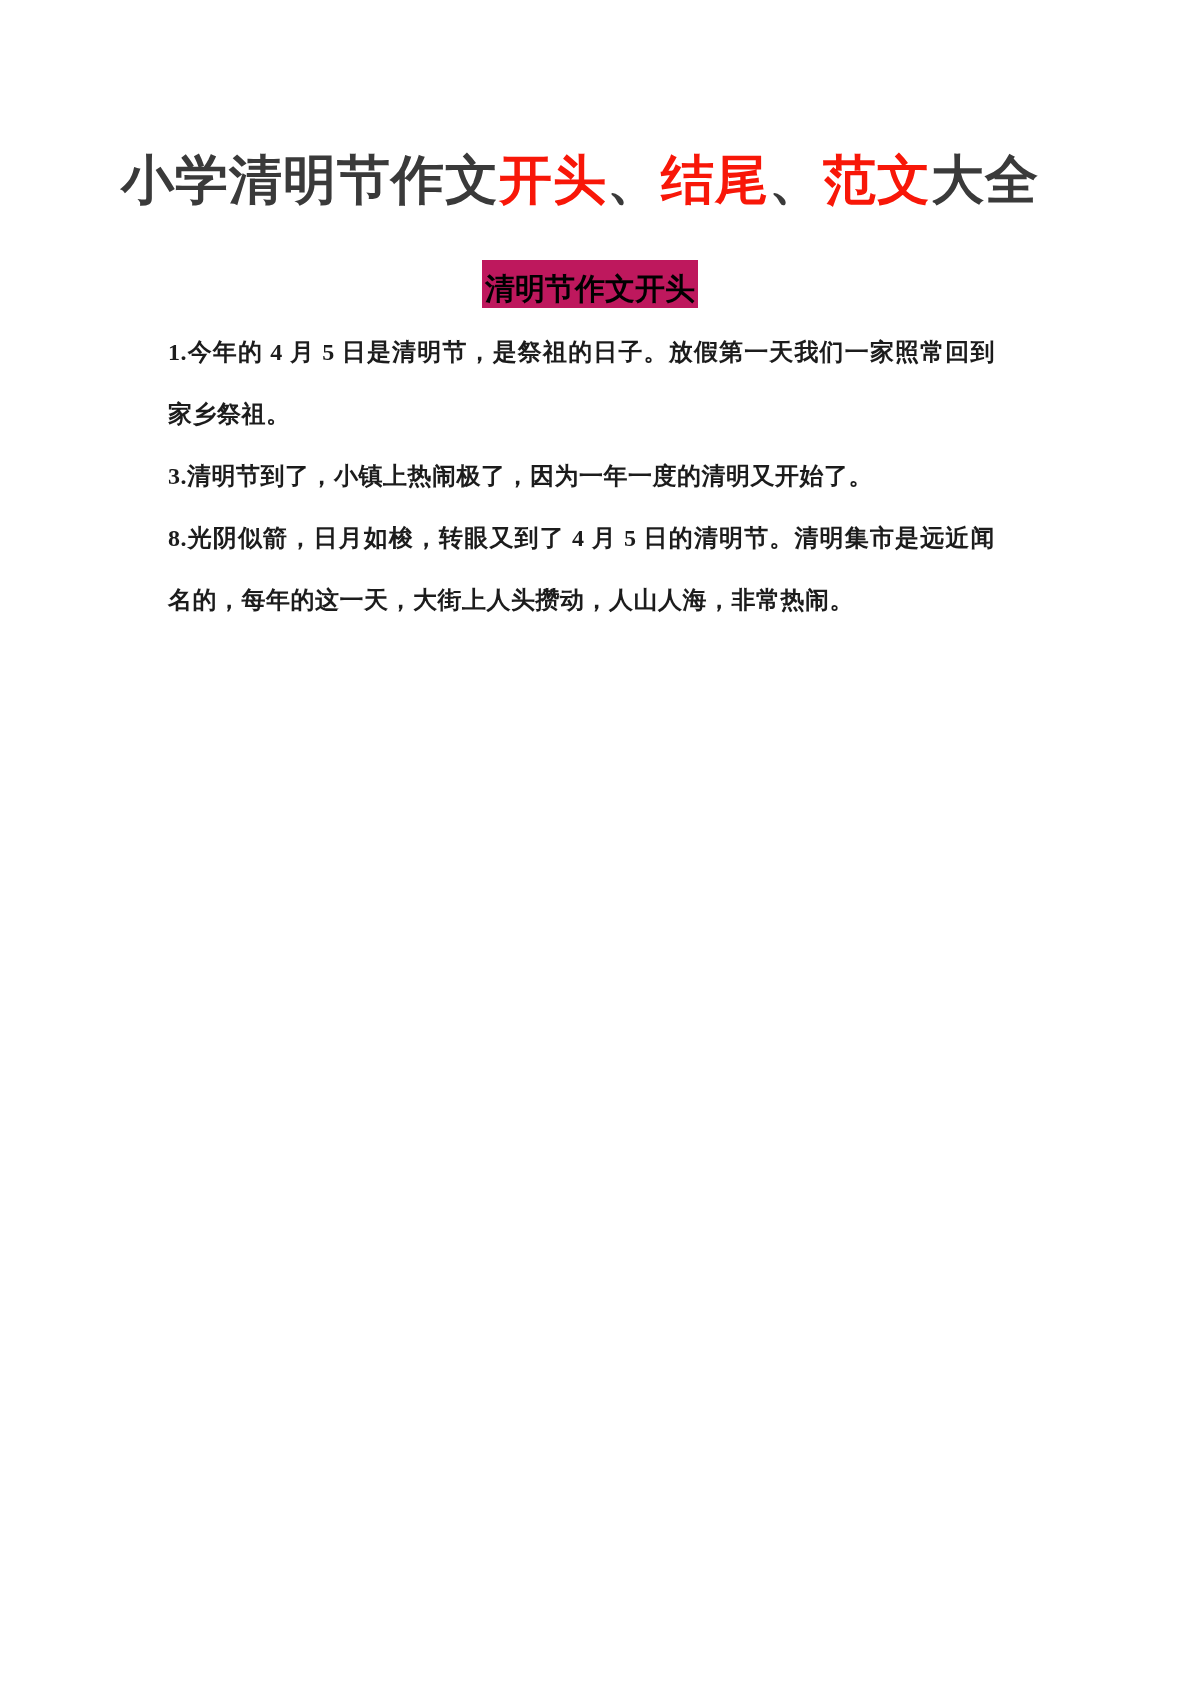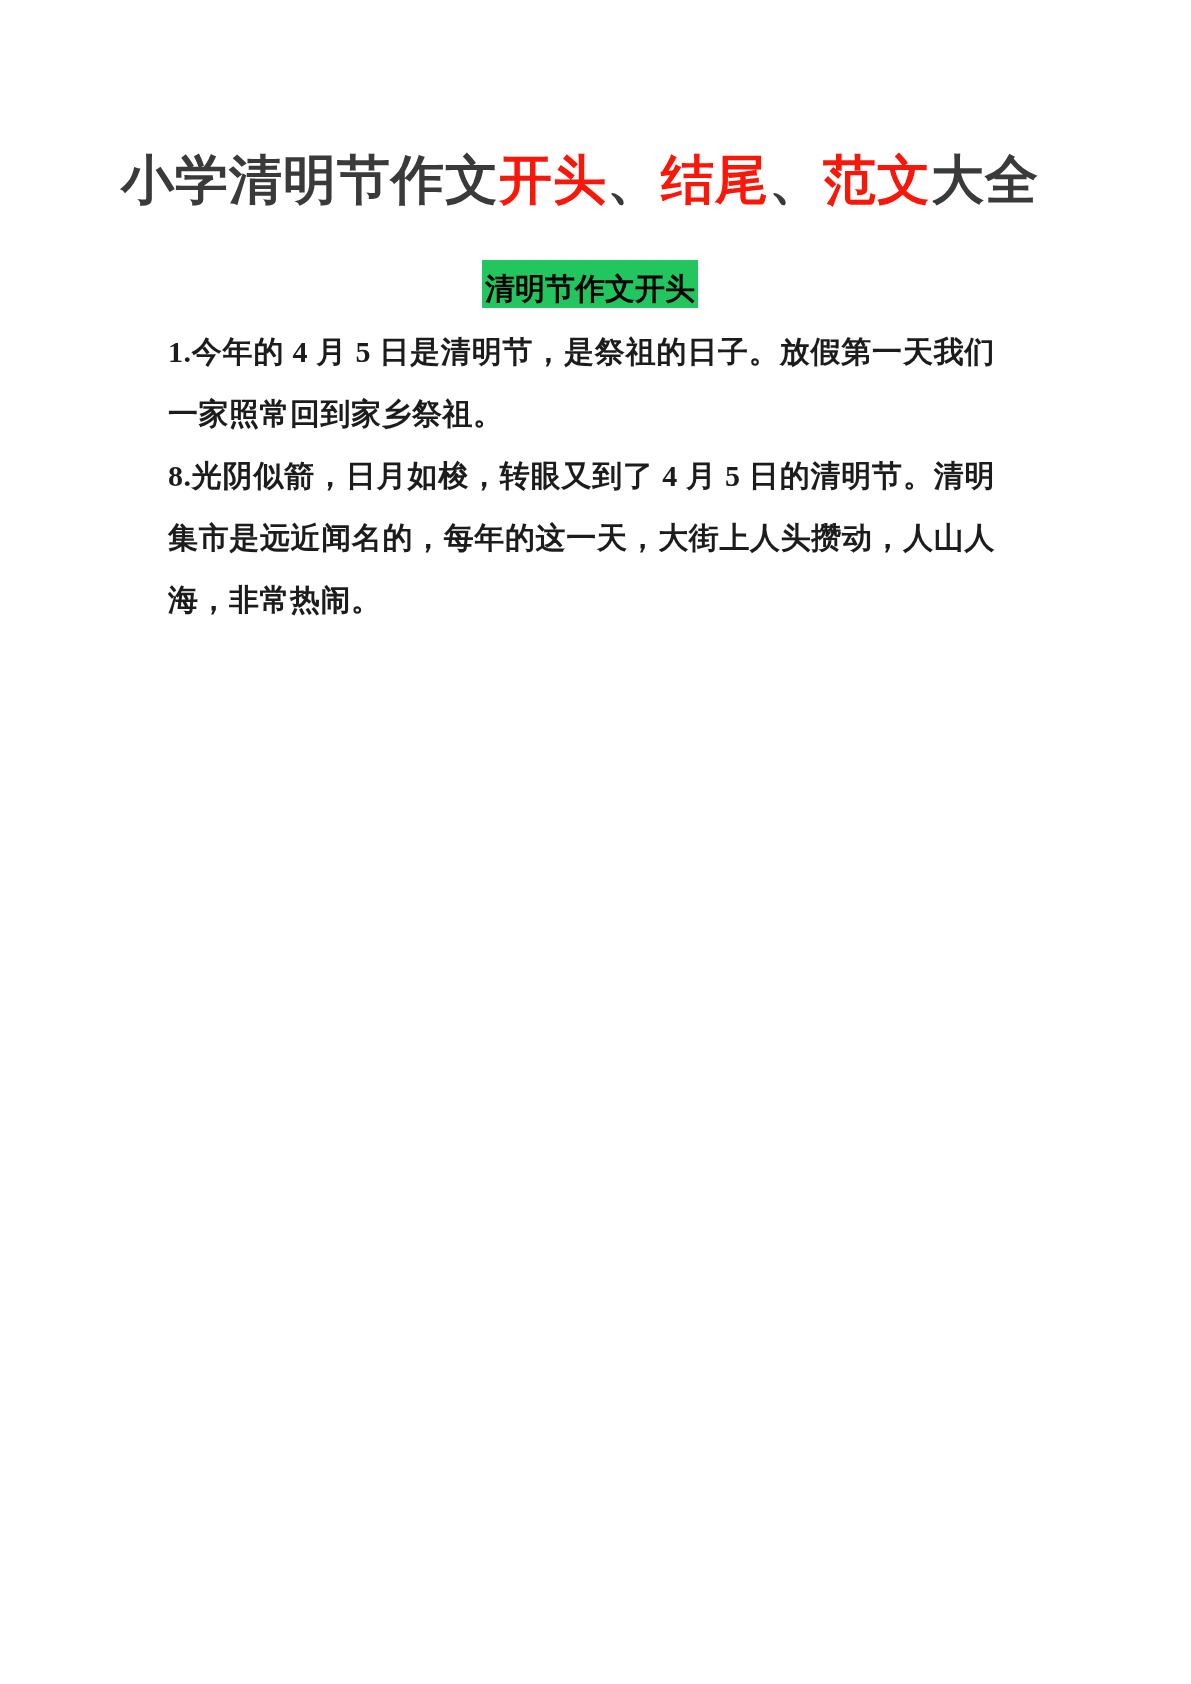--- a/index.html
+++ b/index.html
@@ -39,32 +39,33 @@
     padding: 14px 3px 4px 3px;
     color: #000000;
   }
   .body-text {
     margin-top: 13px;
     padding: 0 165px 0 168px;
   }
   .body-text p {
     margin: 0;
     font-weight: bold;
-    font-size: 30px;
+    font-size: 24px;
     line-height: 62px;
     color: #1c1c1c;
     text-align: justify;
     letter-spacing: 0.5px;
   }
 </style>
 </head>
 <body>
 
 <div class="page">
   <h1 class="doc-title"><span style="color: rgb(58, 58, 58);">小学清明节作文</span><span style="color: rgb(248, 23, 8);">开头</span><span style="color: rgb(58, 58, 58);">、</span><span style="color: rgb(248, 23, 8);">结尾</span><span style="color: rgb(58, 58, 58);">、</span><span style="color: rgb(248, 23, 8);">范文</span><span style="color: rgb(58, 58, 58);">大全</span></h1>
   <div class="section-heading-row">
-    <span class="section-heading" style="background: #22c55e; color: rgb(0, 0, 0); margin-left: 20px;">清明节作文开头</span>
+    <span class="section-heading" style="background: #be185d; color: rgb(0, 0, 0); margin-left: 20px;">清明节作文开头</span>
   </div>
   <div class="body-text">
       <p>1.今年的 4 月 5 日是清明节，是祭祖的日子。放假第一天我们一家照常回到家乡祭祖。</p>
+      <p>3.清明节到了，小镇上热闹极了，因为一年一度的清明又开始了。</p>
       <p>8.光阴似箭，日月如梭，转眼又到了 4 月 5 日的清明节。清明集市是远近闻名的，每年的这一天，大街上人头攒动，人山人海，非常热闹。</p>
     </div>
 </div>
 
 </body></html>

